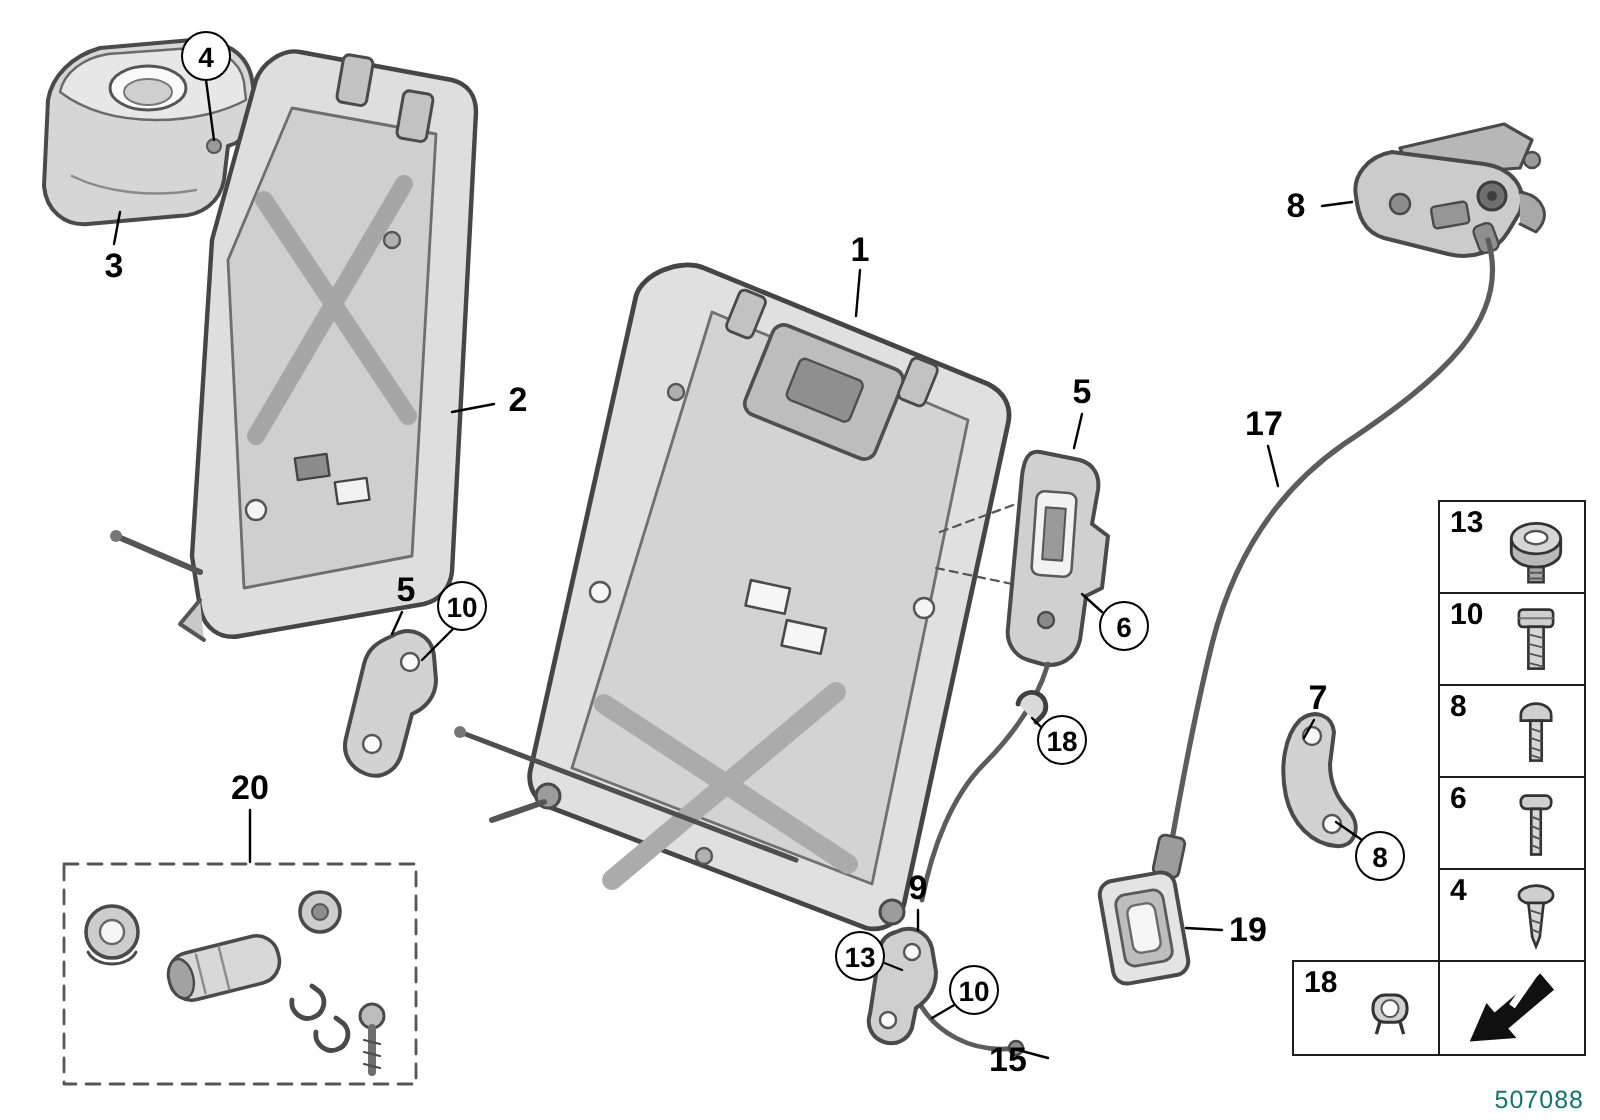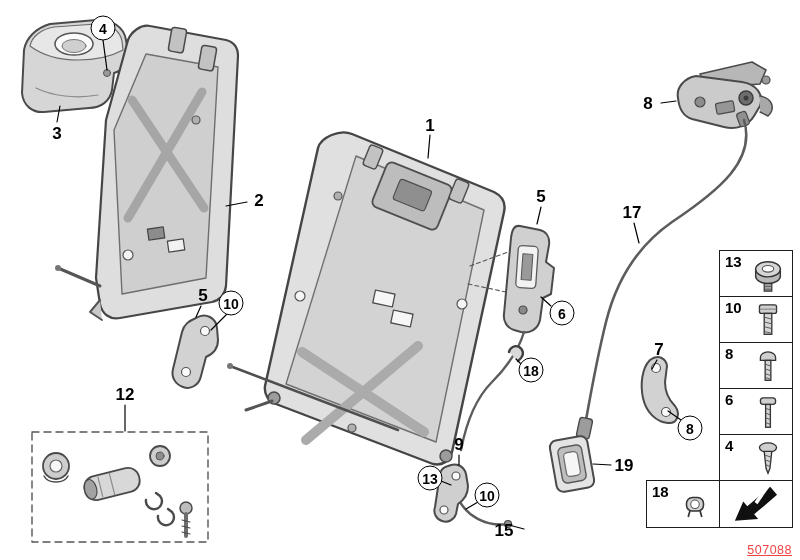--- a/index.html
+++ b/index.html
@@ -9,21 +9,21 @@
   
   .co{position:absolute;transform:translate(-50%,-50%);font-weight:700;font-size:17px;
       line-height:1;color:#000;background:transparent;user-select:none;cursor:pointer;}
   .co.circ{width:23px;height:23px;border:1.6px solid #000;border-radius:50%;background:#fff;
       display:flex;align-items:center;justify-content:center;font-size:14px;}
   
   .lbox{position:absolute;width:74px;height:48px;border:1.5px solid #1d1d1d;background:#fff;
         box-sizing:border-box;cursor:pointer;}
   .lnum{position:absolute;left:5px;top:3px;font-weight:700;font-size:15px;line-height:1.1;}
   .licon{position:absolute;right:4px;top:5px;}
-  .fig{position:absolute;right:8px;bottom:3px;font-size:12.5px;color:#ef4444;letter-spacing:.5px;text-decoration:underline;}
+  .fig{position:absolute;right:8px;bottom:3px;font-size:12.5px;color:#0f766e;letter-spacing:.5px;}
 </style>
 </head>
 <body>
 
 <div class="stage">
 
   <svg class="art" viewBox="0 0 800 560" stroke-linejoin="round" stroke-linecap="round">
 
     <g fill="none">
       <path d="M24,50 C26,38 36,28 50,24 L96,20 C112,19 124,27 126,40 L128,52 C129,62 124,70 114,73 L112,90 C110,101 101,108 89,108 L44,112 C32,113 23,105 22,93 Z" fill="#d6d6d6" stroke="#4a4a4a" stroke-width="2"></path>
@@ -181,21 +181,21 @@
   <div class="co" style="left:57px;top:133px">3</div>
   <div class="co circ" style="left:103px;top:28px">4</div>
   <div class="co" style="left:541px;top:196px">5</div>
   <div class="co circ" style="left:562px;top:313px">6</div>
   <div class="co" style="left:659px;top:349px">7</div>
   <div class="co circ" style="left:690px;top:428px">8</div>
   <div class="co" style="left:459px;top:444px">9</div>
   <div class="co circ" style="left:231px;top:303px">10</div>
   <div class="co circ" style="left:487px;top:495px">10</div>
   <div class="co" style="left:203px;top:295px">5</div>
-  <div class="co" style="left:125px;top:394px">12</div>
+  <div class="co" style="left:125px;top:394px">20</div>
   <div class="co circ" style="left:430px;top:478px">13</div>
   <div class="co" style="left:648px;top:103px">8</div>
   <div class="co" style="left:504px;top:530px">15</div>
   <div class="co" style="left:632px;top:212px">17</div>
   <div class="co" style="left:624px;top:465px">19</div>
   <div class="co circ" style="left:531px;top:370px">18</div>
 
   <div class="lbox" style="left:719px;top:250px">
     <span class="lnum">13</span>
     <svg class="licon" width="40" height="38" viewBox="0 0 40 40">

